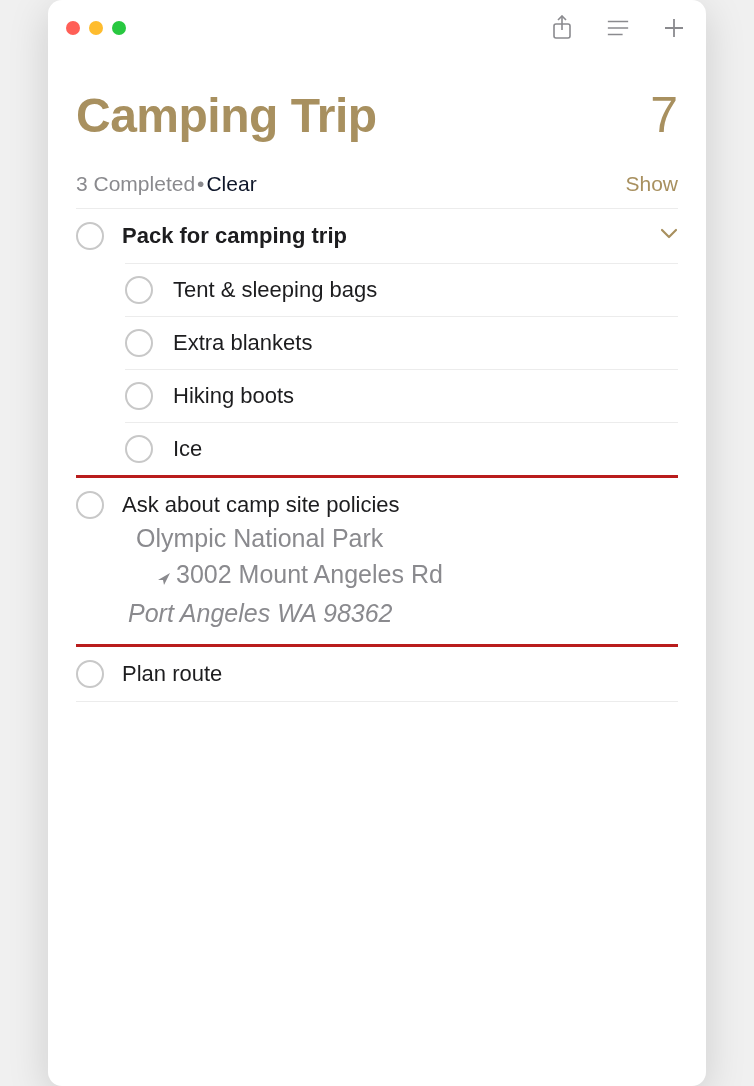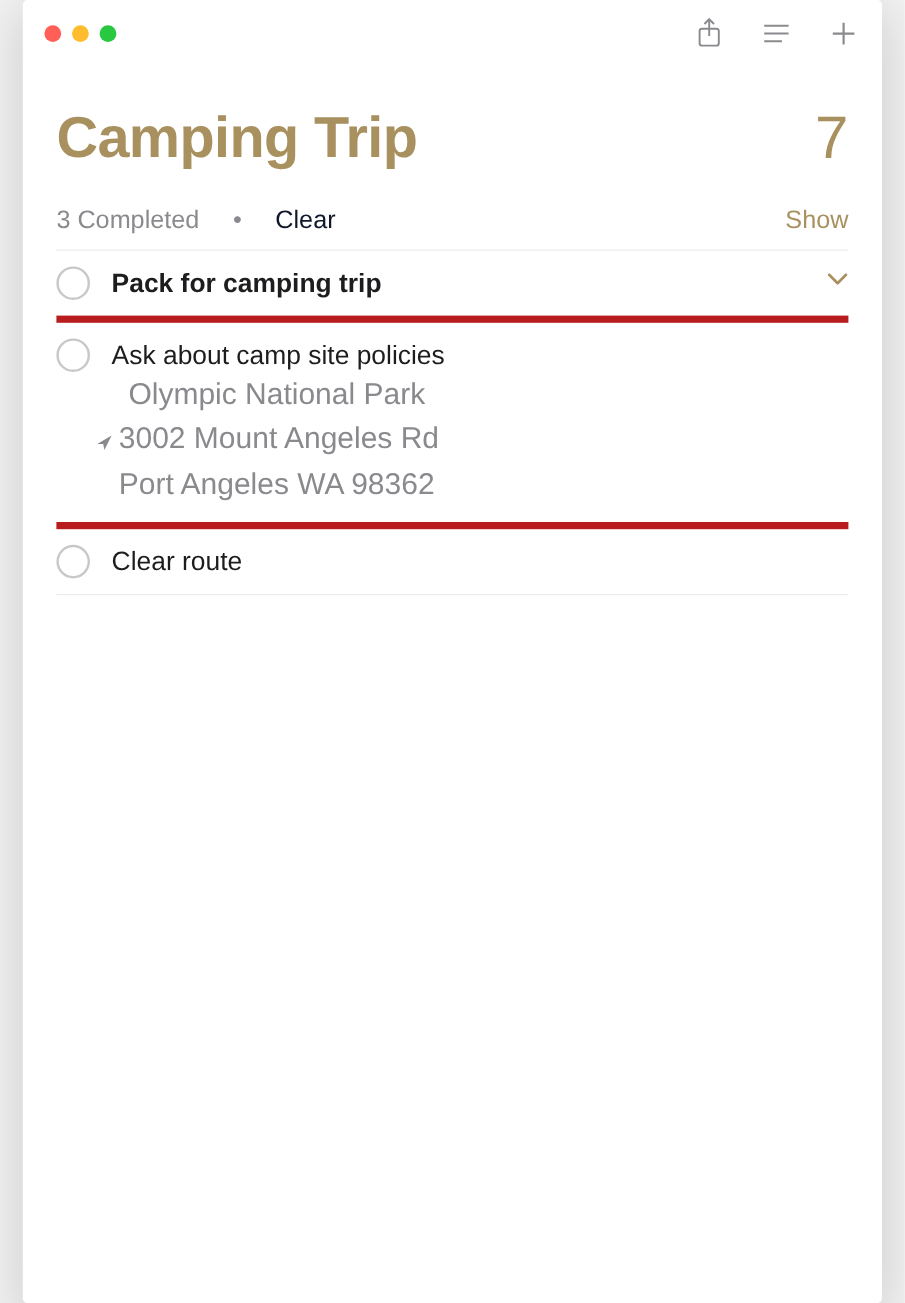--- a/index.html
+++ b/index.html
@@ -10,24 +10,24 @@
       -webkit-font-smoothing: antialiased;
     }
     body {
       background: #f0f0f0;
       display: flex;
       justify-content: center;
       align-items: flex-start;
       padding: 0;
     }
     .window {
-      width: 716px;
+      width: 658px;
       height: 1086px;
       background: #ffffff;
-      border-radius: 4px;
+      border-radius: 14px;
       box-shadow: 0 10px 40px rgba(0,0,0,0.15);
       overflow: hidden;
       position: relative;
     }
     .titlebar {
       height: 56px;
       display: flex;
       align-items: center;
       padding: 0 18px;
       position: relative;
@@ -83,21 +83,21 @@
     .subheader {
       display: flex;
       justify-content: space-between;
       align-items: center;
       padding: 18px 28px 12px 28px;
       font-size: 21px;
     }
     .sub-left {
       display: flex;
       align-items: center;
-      gap: 28px;
+      gap: 2px;
       color: #8a8a8e;
     }
     .dot {
       color: #8a8a8e;
     }
     .clear-link {
       color: #0f172a;
       cursor: pointer;
     }
     .show-link {
@@ -173,28 +173,29 @@
     .location {
       color: #8a8a8e;
       font-size: 25px;
       line-height: 1.42;
       margin-top: 2px;
       margin-left: 6px;
     }
     .loc-line {
       display: flex;
       align-items: flex-start;
+      margin-left: 48px;
     }
     .loc-icon {
       margin-left: -20px;
       margin-right: 4px;
       margin-top: 4px;
     }
     .item-container {
-      border-bottom: 6px solid #b91c1c;
+      border-bottom: 3px solid #b91c1c;
     }
     .item-container:last-child {
       border-bottom: 1px solid #ececec;
     }
     .list-top-border {
       border-top: 1px solid #ececec;
       margin: 0 28px;
     }
   </style>
 </head>
@@ -253,48 +254,66 @@
     <div class="item-container">
       <div class="item">
         <div class="circle"></div>
         <div class="item-content">
           <div class="item-title bold">Pack for camping trip</div>
         </div>
         <div class="expand-icon">
           <svg width="18" height="12" viewBox="0 0 18 12" fill="none" stroke="#a8905f" stroke-width="2.2" stroke-linecap="round" stroke-linejoin="round">
             <polyline points="2,3 9,10 16,3"></polyline>
           </svg>
+        </div>
+      </div>
+      <div class="subitems">
+        <div class="subitem">
+          <div class="circle"></div>
+          <div class="subitem-title">Tent &amp; sleeping bags</div>
+        </div>
+        <div class="subitem">
+          <div class="circle"></div>
+          <div class="subitem-title">Extra blankets</div>
+        </div>
+        <div class="subitem">
+          <div class="circle"></div>
+          <div class="subitem-title">Hiking boots</div>
+        </div>
+        <div class="subitem">
+          <div class="circle"></div>
+          <div class="subitem-title">Ice</div>
         </div>
       </div>
     </div>
 
     <div class="item-container">
       <div class="item top-level">
         <div class="circle"></div>
         <div class="item-content">
           <div class="item-title">Ask about camp site policies</div>
           <div class="location">
             <div style="margin-left: 8px;">Olympic National Park</div>
             <div class="loc-line">
                <span class="loc-icon">
                  <svg width="16" height="16" viewBox="0 0 16 16" fill="#8a8a8e">
                    <path d="M2 9 L14 2 L8 14 L7 9 Z"></path>
                  </svg>
                </span>
                <span>3002 Mount Angeles Rd</span>
             </div>
-            <div style="margin-left: 0px;">Port Angeles WA 98362</div>
+            <div style="margin-left: 0px; font-style: italic;">Port Angeles WA 98362</div>
           </div>
         </div>
       </div>
     </div>
 
     <div class="item-container">
       <div class="item top-level">
         <div class="circle"></div>
         <div class="item-content">
-          <div class="item-title">Clear route</div>
+          <div class="item-title">Plan route</div>
         </div>
       </div>
     </div>
 
   </div>
 </div>
 
 </body></html>

